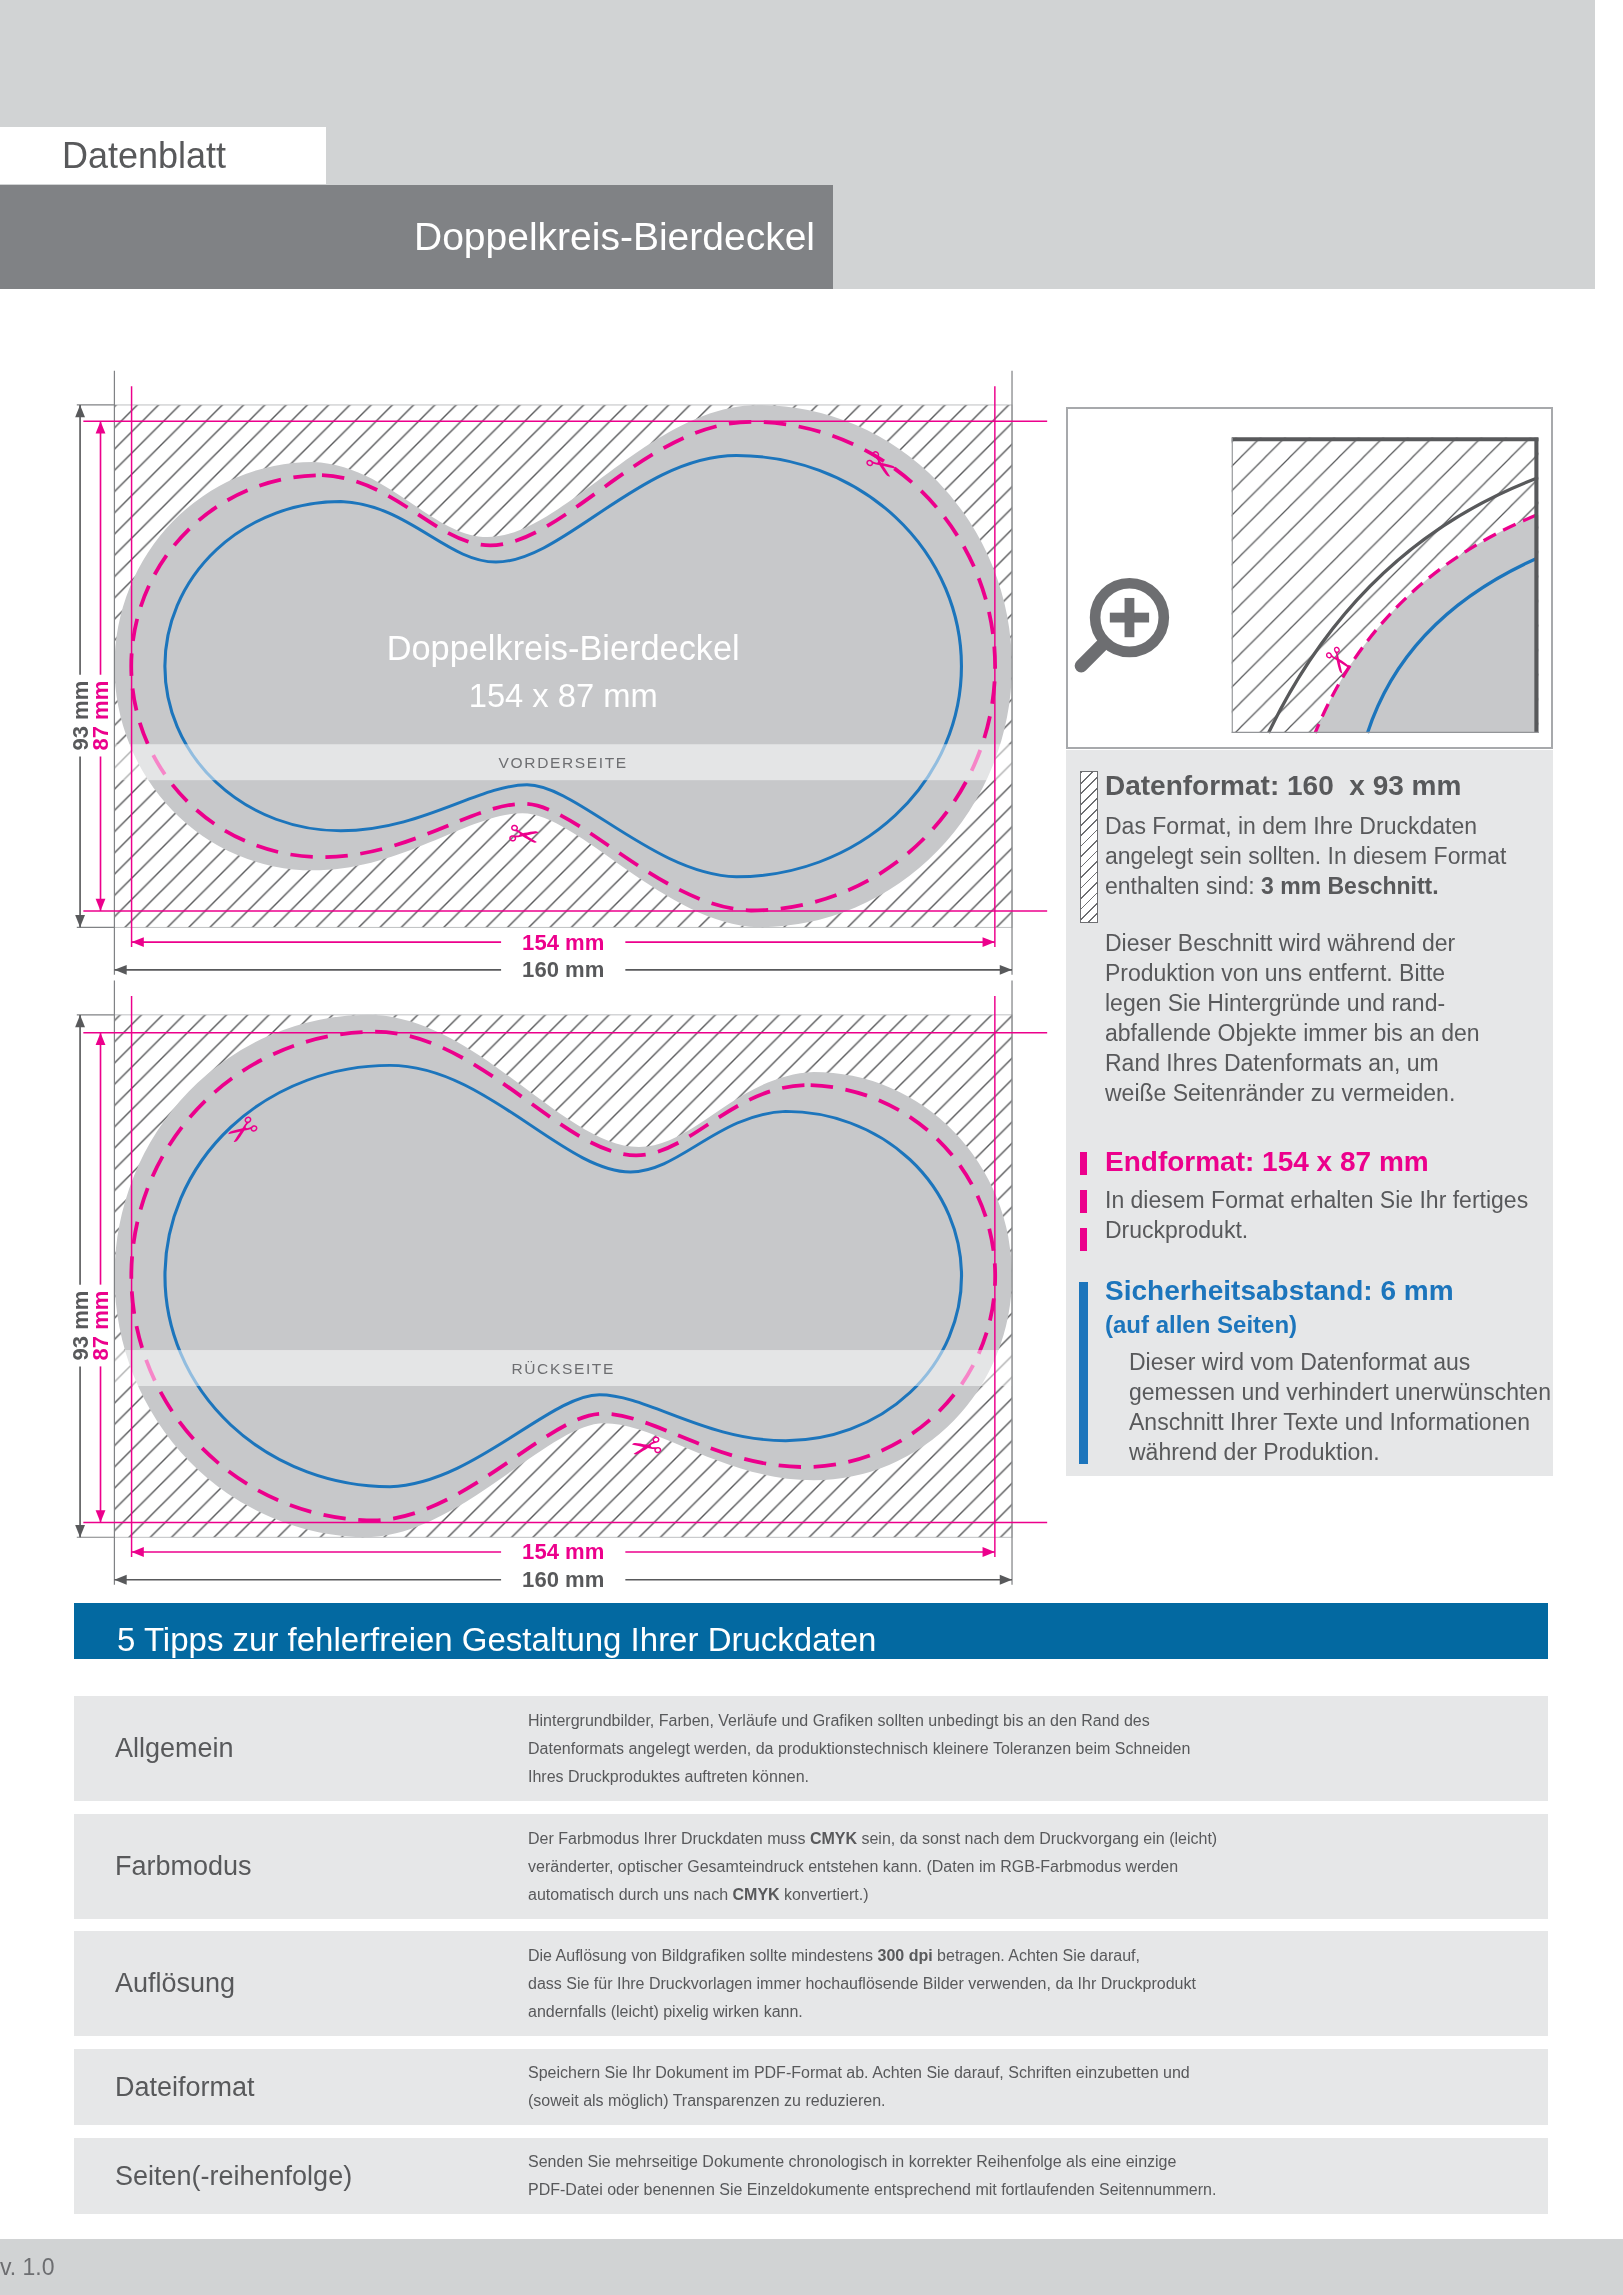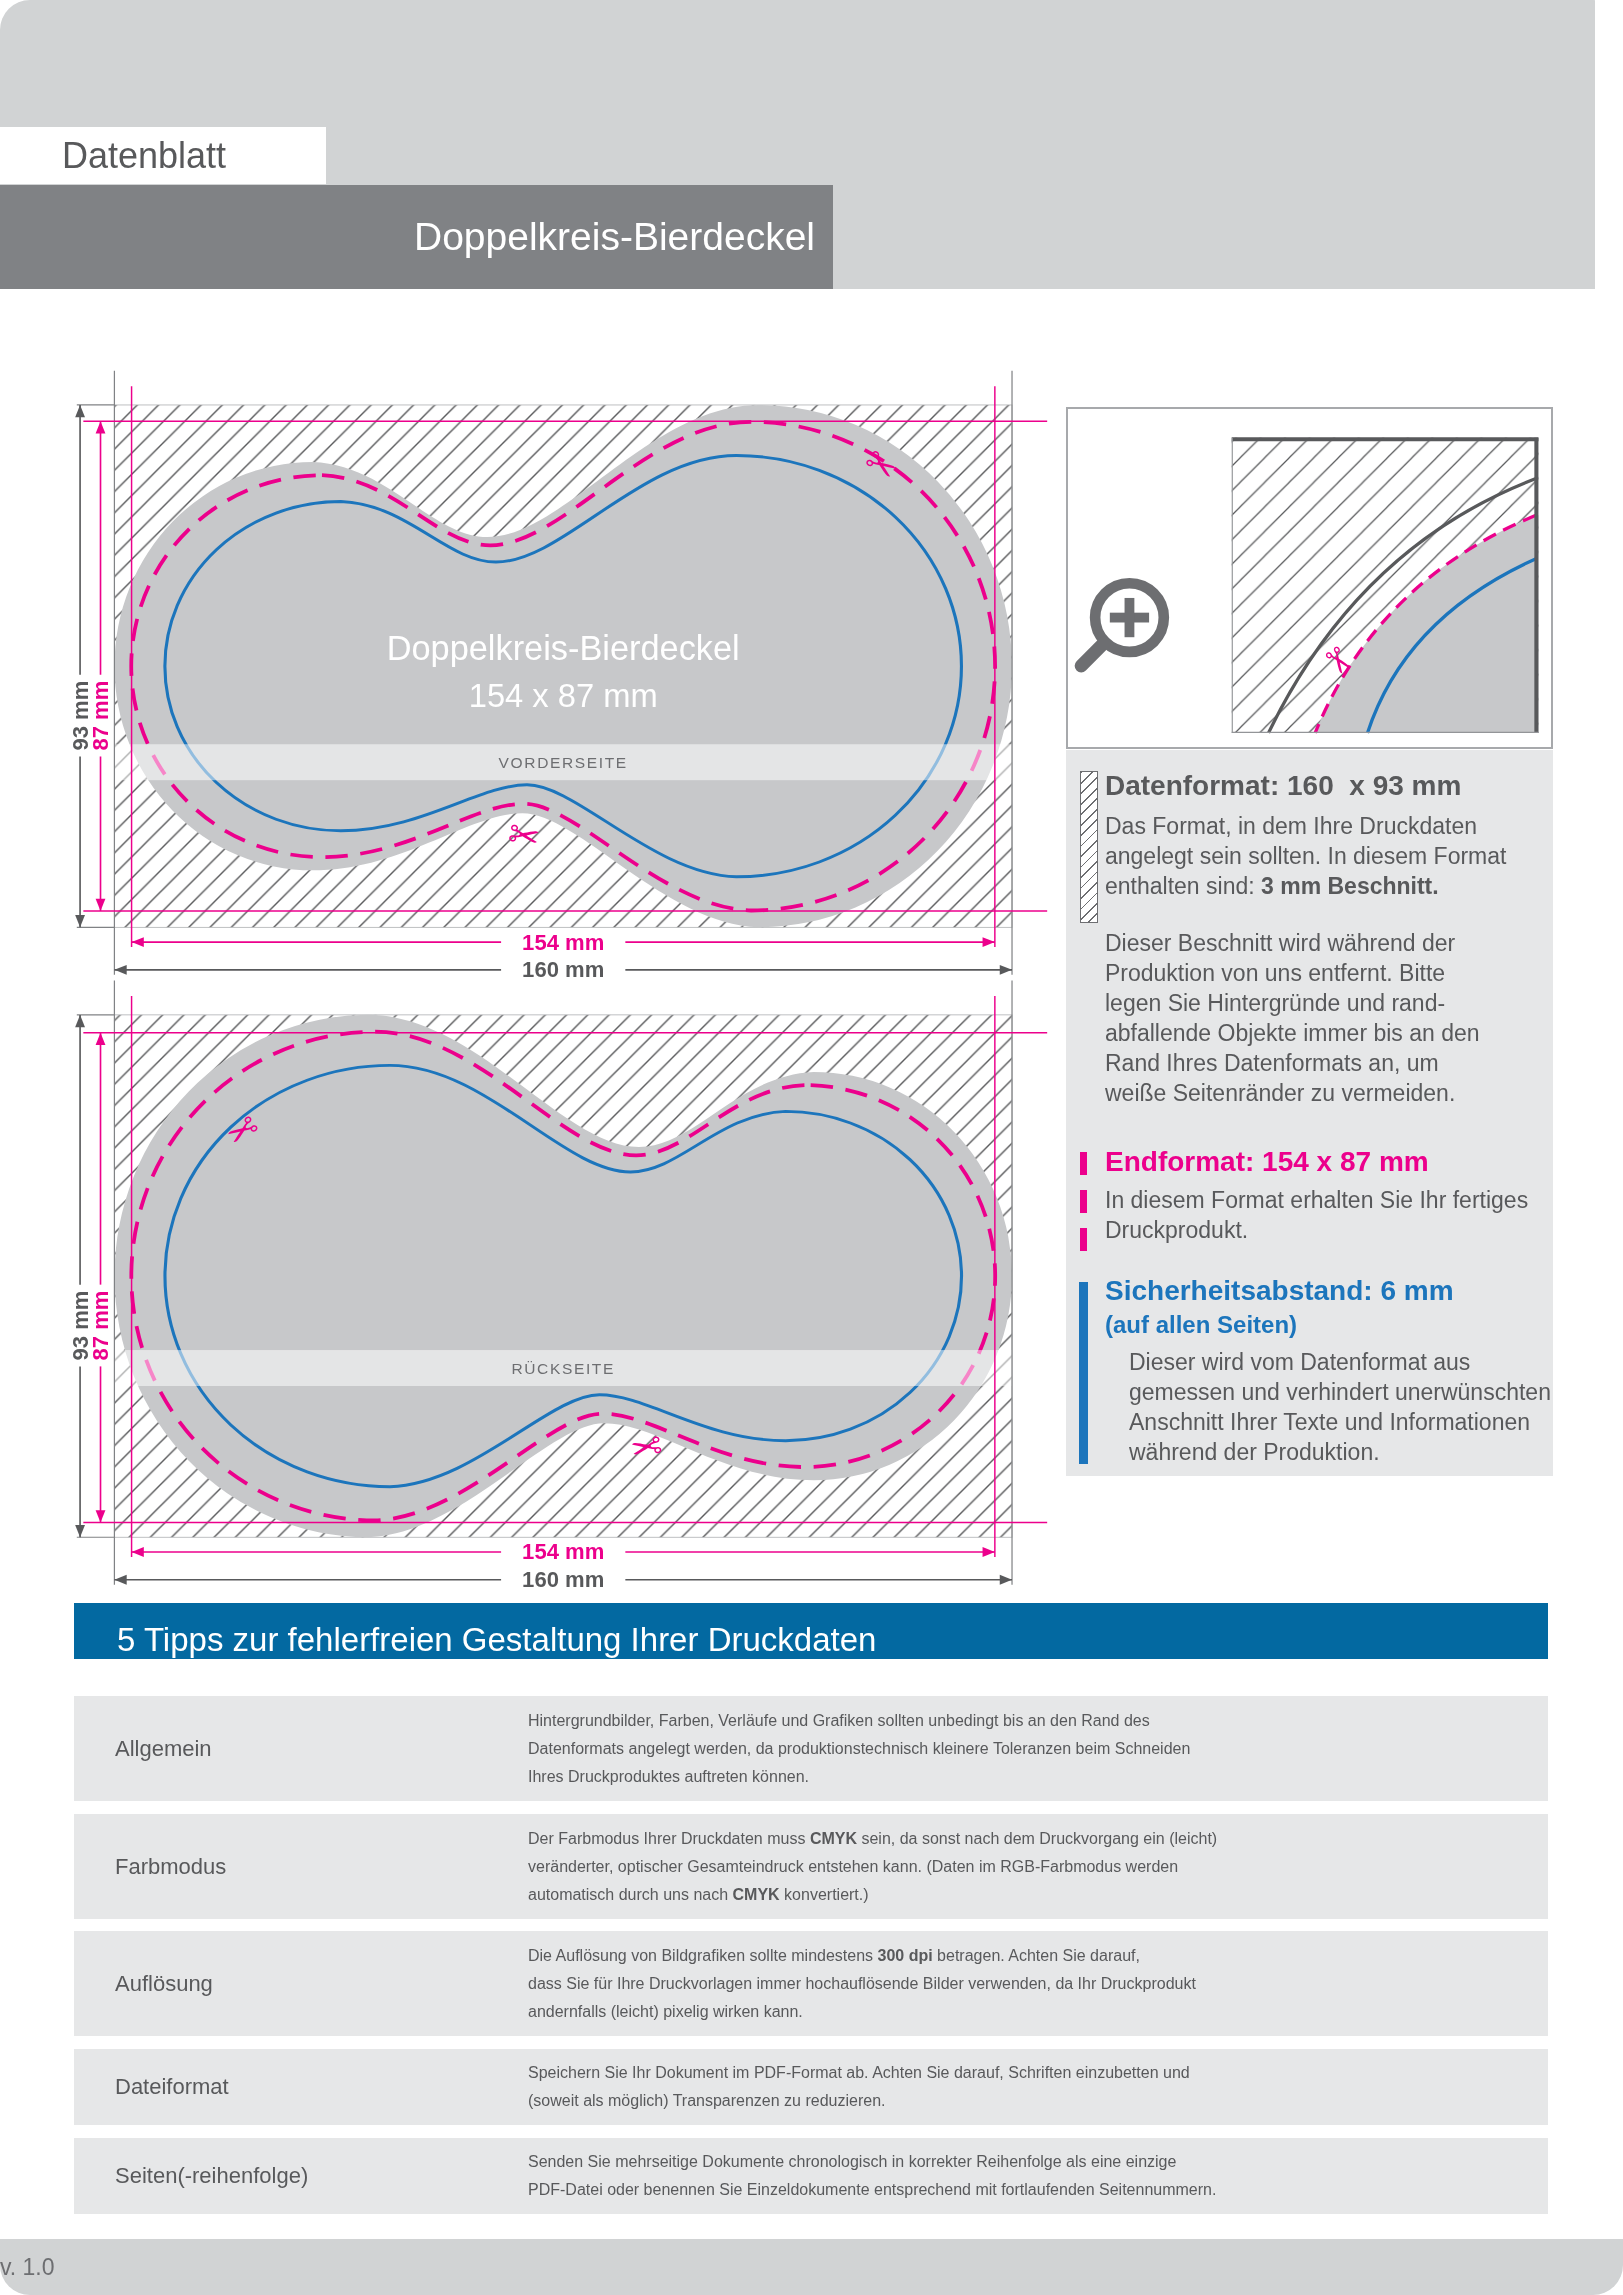--- a/index.html
+++ b/index.html
@@ -1,17 +1,17 @@
 <!DOCTYPE html>
 <html style="font-size:13px"><head>
 <meta charset="utf-8">
 <style>
   html,body{margin:0;padding:0;background:#ffffff;}
   body{font-family:"Liberation Sans", sans-serif; color:#58595b;}
-  #page{position:relative;width:1623px;height:2295px;background:#ffffff;overflow:hidden;border-radius:30px;}
+  #page{position:relative;width:1623px;height:2295px;background:#ffffff;overflow:hidden;}
   .abs{position:absolute;}
   .b{font-weight:700;}
   
   .header-bg{left:0;top:0;width:1595px;height:289px;background:#d1d3d4;}
   .datenblatt-box{left:0;top:127px;width:326px;height:57px;background:#ffffff;}
   .datenblatt-box span{display:block;padding-left:62px;line-height:57px;font-size:36px;color:#58595b;}
   .product-band{left:0;top:185px;width:833px;height:104px;background:#808285;}
   .product-band span{display:block;text-align:right;padding-right:18px;line-height:104px;font-size:39px;color:#ffffff;}
   
   .zoom-box{left:1066px;top:407px;width:487px;height:342px;background:#ffffff;border:2.5px solid #a7a9ac;box-sizing:border-box;}
@@ -21,21 +21,21 @@
   .swatch-hatch{position:absolute;left:14px;top:21px;width:15.5px;height:150px;background-color:#ffffff;border:0.8px solid #6d6e71;background-image:repeating-linear-gradient(135deg,#6d6e71 0 1.2px,transparent 1.2px 7.4px);}
   .swatch-dash{position:absolute;left:14px;top:402px;width:7.4px;height:108px;background:repeating-linear-gradient(180deg,#ec008c 0 23px,transparent 23px 38px);}
   .swatch-blue{position:absolute;left:13px;top:532px;width:9px;height:182px;background:#1c75bc;}
   .h-mag{position:absolute;left:39px;top:396px;font-size:28px;font-weight:700;color:#ec008c;}
   .h-blue{position:absolute;left:39px;top:525px;font-size:28px;font-weight:700;color:#1c75bc;}
   .h-blue-sub{position:absolute;left:39px;top:561px;font-size:24px;font-weight:600;color:#1c75bc;}
   
   .tips-band{left:74px;top:1603px;width:1474px;height:56px;background:#0369a1;}
   .tips-band span{display:block;padding-left:43px;line-height:74px;font-size:33px;color:#ffffff;}
   .tip-row{position:absolute;left:74px;width:1474px;background:#e6e7e8;display:flex;align-items:center;}
-  .tip-label{flex:0 0 454px;padding-left:41px;box-sizing:border-box;font-size:22px;color:#58595b;}
+  .tip-label{flex:0 0 454px;padding-left:41px;box-sizing:border-box;font-size:27px;color:#58595b;}
   .tip-text{font-size:16px;line-height:28px;color:#58595b;white-space:pre-line;}
   
   .footer-bar{left:0;top:2239px;width:1623px;height:56px;background:#d1d3d4;}
   .footer-bar span{display:block;text-align:left;padding-right:19.6px;line-height:56px;font-size:23px;color:#6d6e71;}
   svg text{font-family:"Liberation Sans",sans-serif;}
 </style>
 </head>
 <body>
 
 <div id="page">

